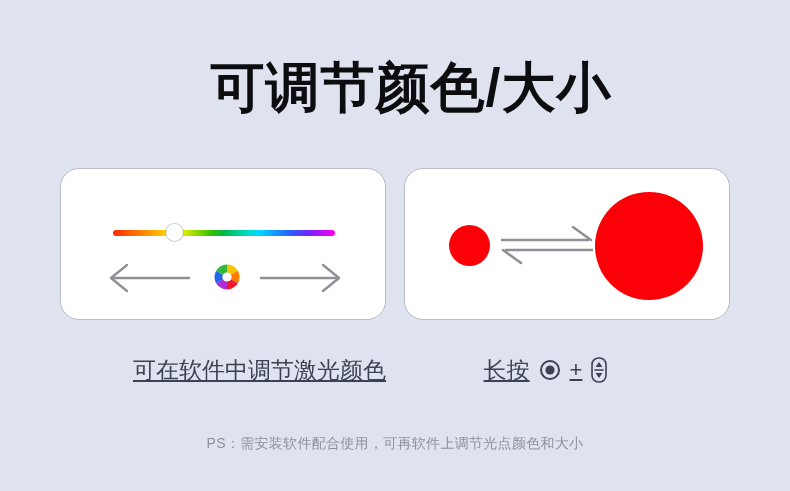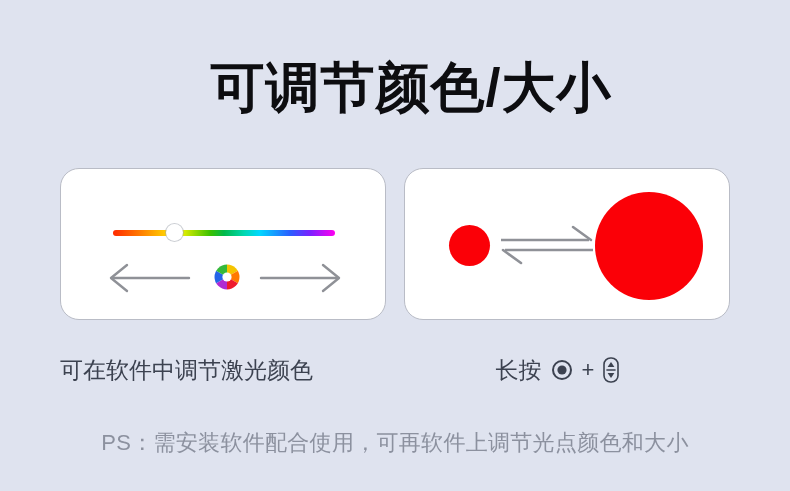--- a/index.html
+++ b/index.html
@@ -121,29 +121,30 @@
     top: 56px;
     width: 96px;
     height: 40px;
   }
 
   
   .caption {
     position: absolute;
     top: 354px;
     width: 326px;
-    text-align: left;
+    text-align: right;
     font-size: 23px;
     line-height: 32px;
     color: #3c4250;
     white-space: nowrap;
+    text-decoration: underline;
   }
   .caption-left  { left: 60px; }
   .caption-right {
-    left: 400px;
+    left: 388px;
     display: flex;
     align-items: center;
     justify-content: center;
     gap: 0;
   }
   .cap-txt { display: inline-block; }
 
   .inline-ico {
     display: inline-flex;
     align-items: center;
@@ -154,21 +155,21 @@
   .plus-sign  { font-size: 22px; color: #3c4250; padding: 0 2px; }
   .ico-updown { margin: 0 11px 0 7px; }
 
   
   .ps-note {
     position: absolute;
     top: 430px;
     left: 0;
     width: 790px;
     text-align: center;
-    font-size: 22px;
+    font-size: 14px;
     line-height: 26px;
     color: #8c919f;
     letter-spacing: 0.3px;
   }
 </style>
 </head>
 <body>
 
 <div class="page-title">可调节颜色/大小</div>
 

